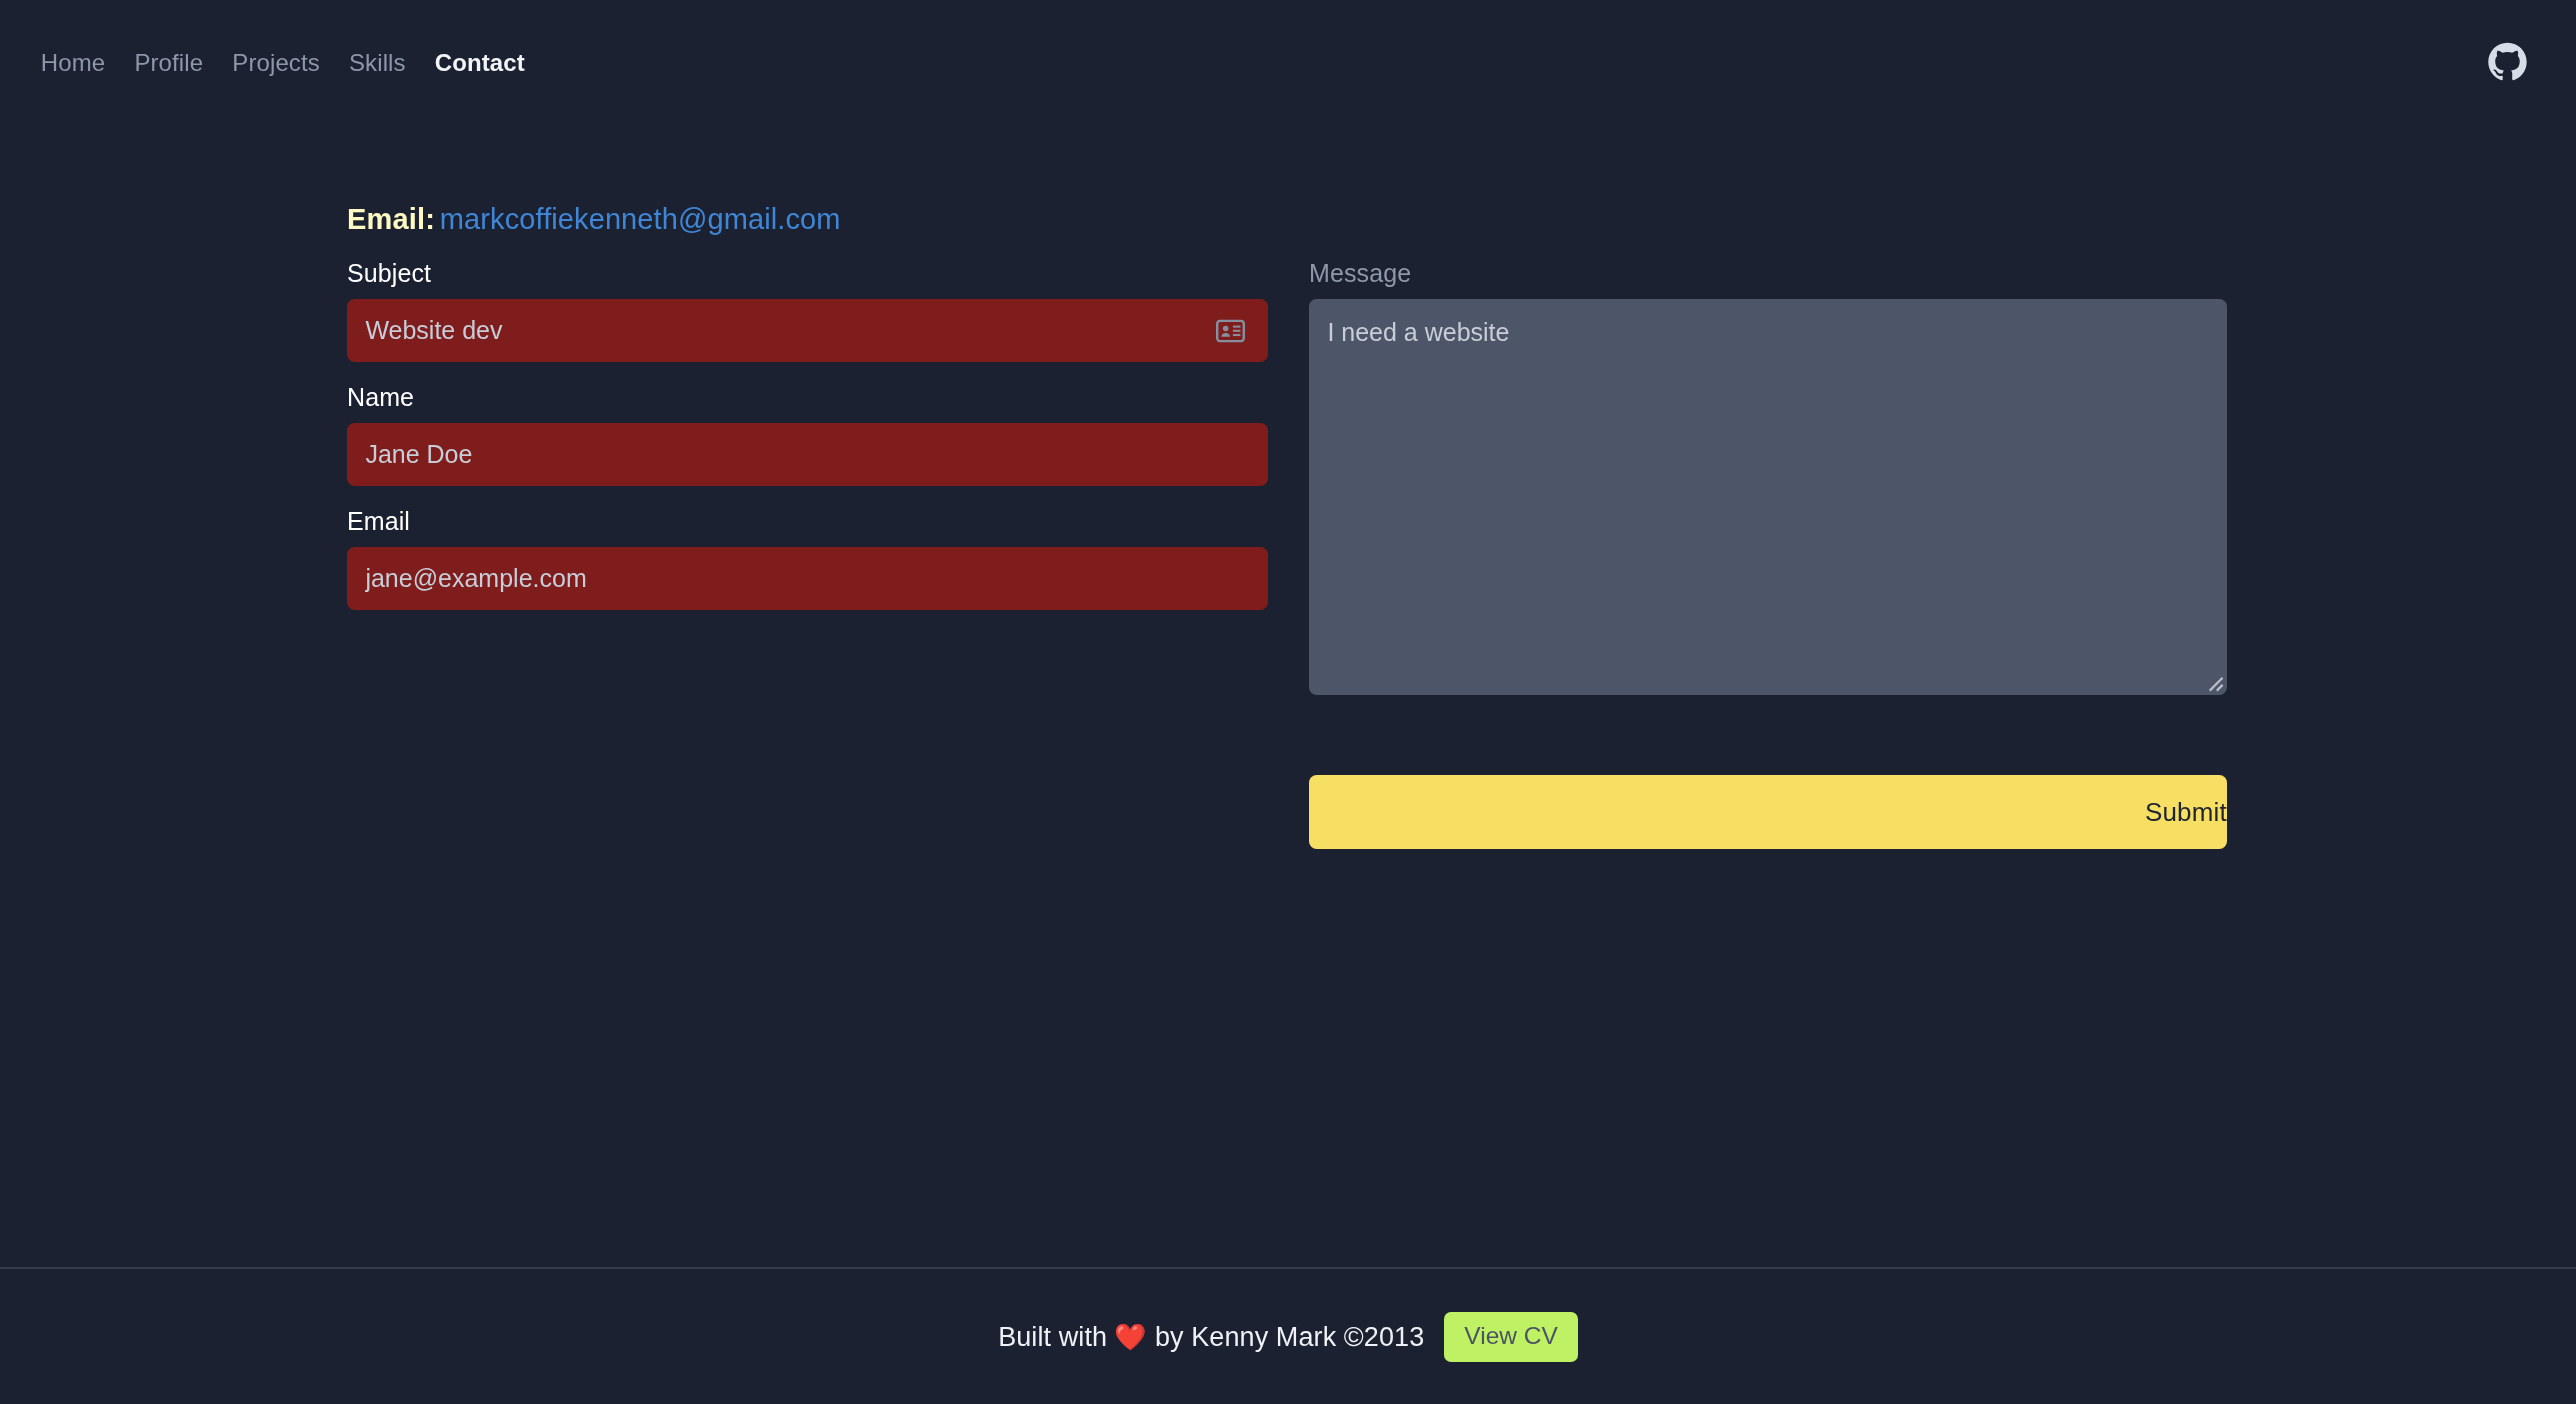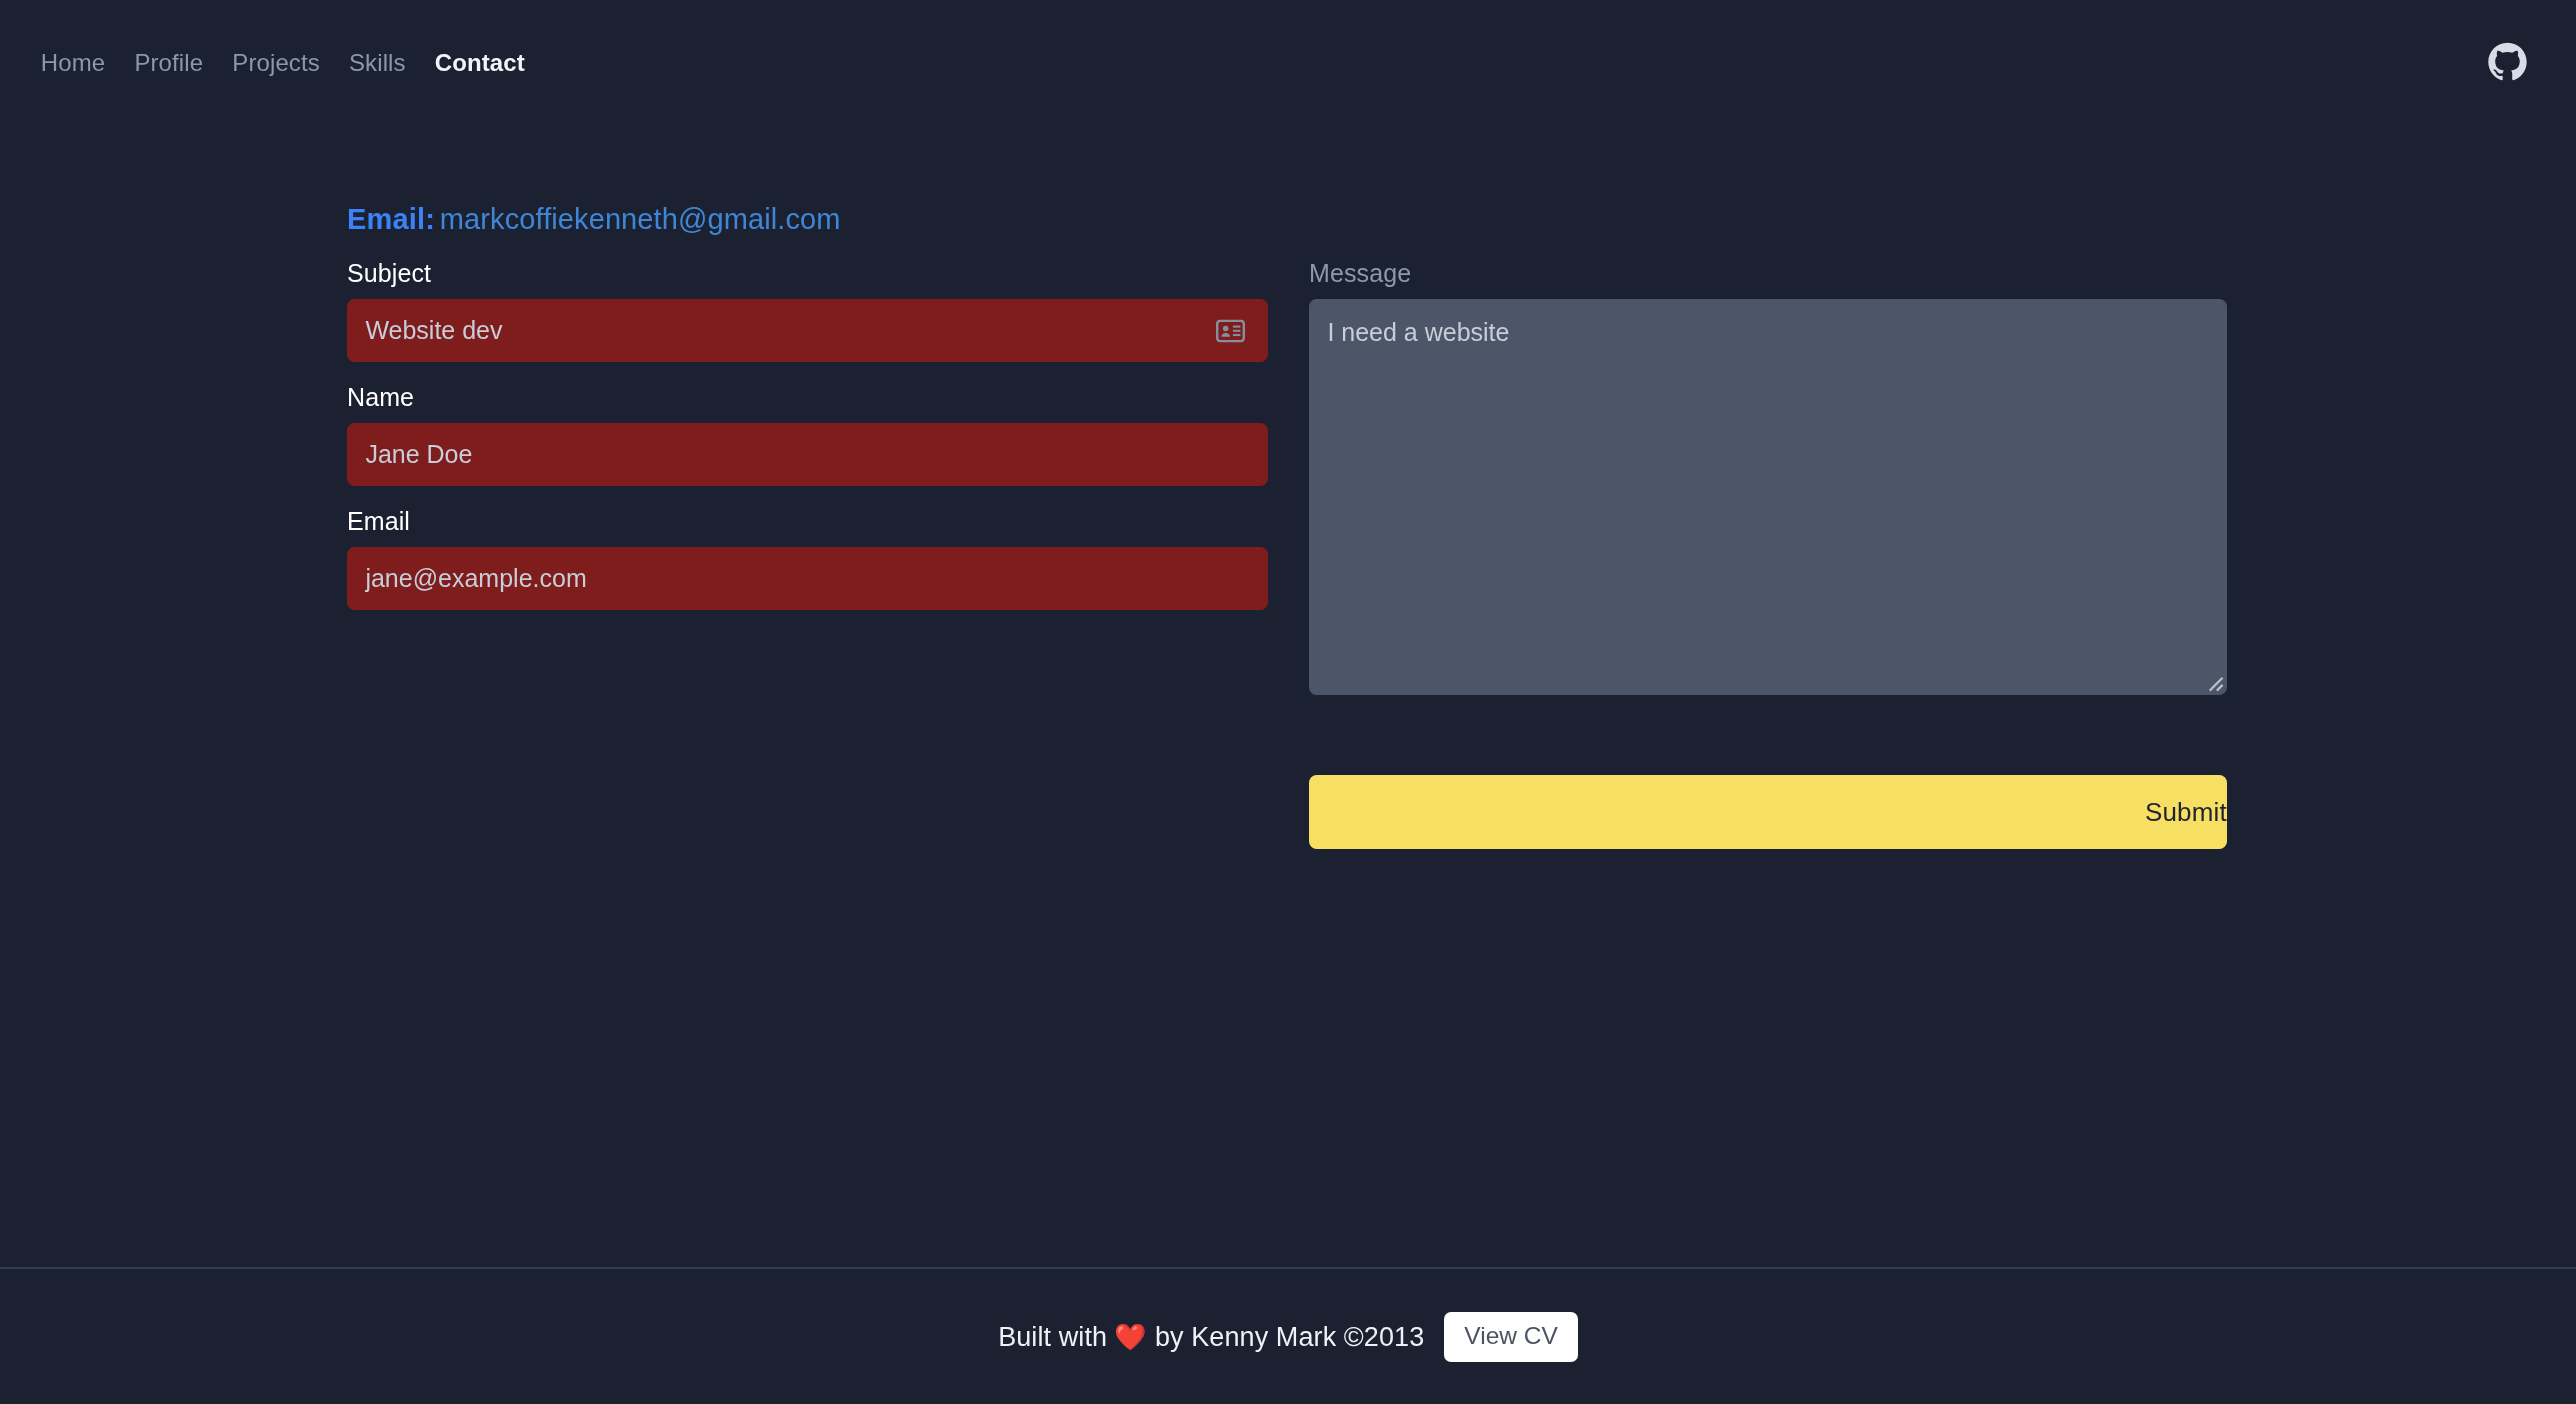--- a/index.html
+++ b/index.html
@@ -77,21 +77,21 @@
     width: 1881px;
   }
 
   .email-line {
     font-size: 29px;
     line-height: 1;
     margin-bottom: 27px;
     white-space: nowrap;
   }
   .email-label {
-    color: #3b82f6;
+    color: #fef9c3;
     font-weight: bold;
     letter-spacing: 0.2px;
   }
   .email-value {
     color: #3f86d6;
     text-decoration: none;
     letter-spacing: 0.1px;
     margin-left: 4.6px;
   }
 
@@ -203,21 +203,21 @@
   .footer-text {
     font-size: 27px;
     color: #eef1f5;
     line-height: 1;
     letter-spacing: 0.1px;
     white-space: nowrap;
   }
   .heart { color: #e8353b; font-size: 26px; }
 
   .view-cv-btn {
-    background: #ffffff;
+    background: #bef264;
     border: none;
     border-radius: 7px;
     color: #4c5463;
     font-family: "Liberation Sans", sans-serif;
     font-size: 24.5px;
     padding: 12.3px 20px 14px;
     line-height: 1;
     cursor: pointer;
   }
 </style>

